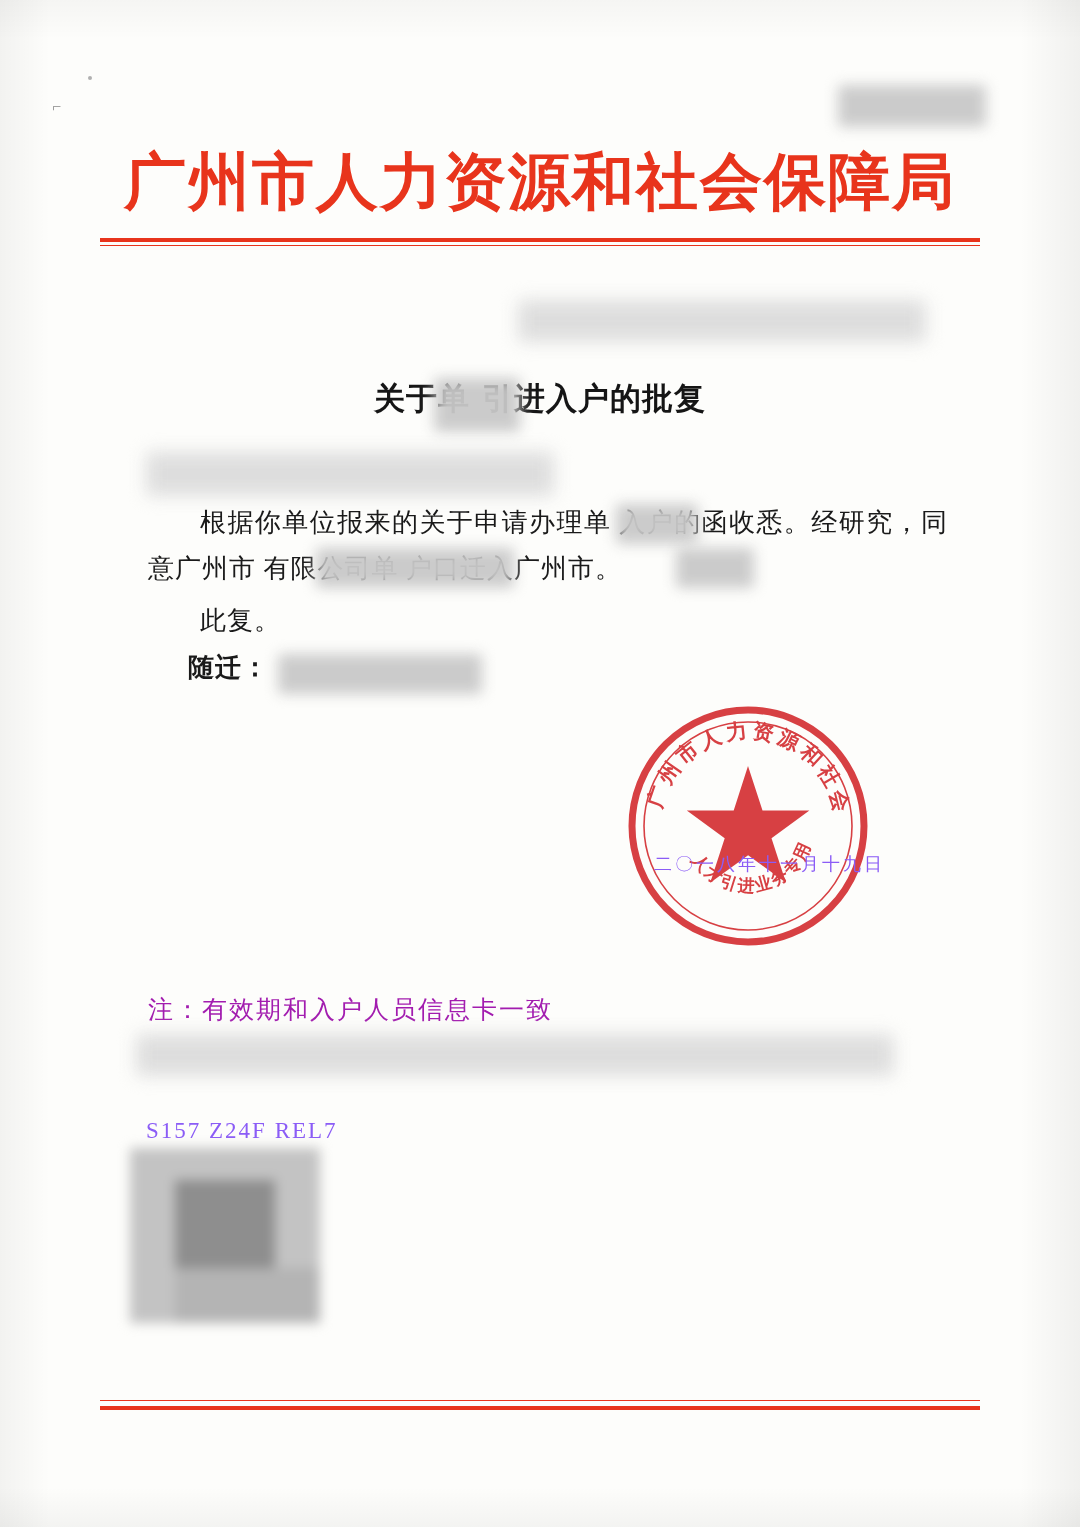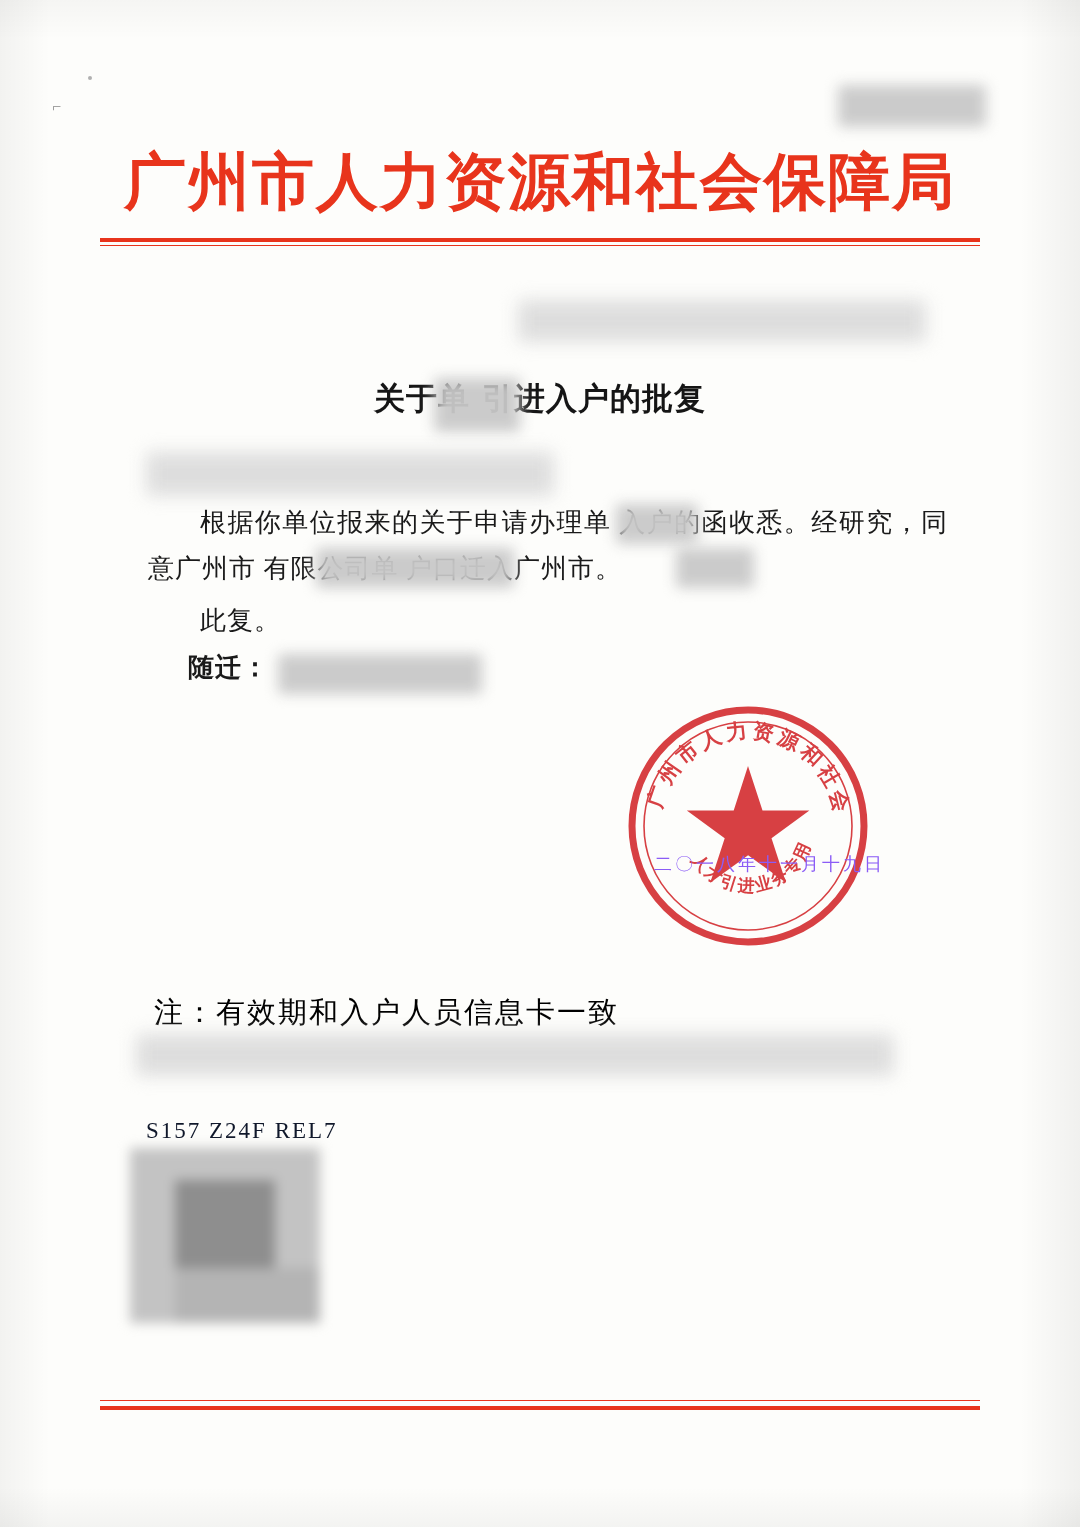--- a/index.html
+++ b/index.html
@@ -101,31 +101,31 @@
     top: 852px;
     left: 614px;
     font-size: 18px;
     color: #8b5cf6;
     letter-spacing: 3px;
     margin-left: 40px;
   }
   .note {
     position: absolute;
     top: 993px;
-    left: 154px;
-    font-size: 29px;
-    color: #000000;
+    left: 148px;
+    font-size: 25px;
+    color: #a21caf;
     letter-spacing: 2px;
   }
   .code {
     position: absolute;
     top: 1118px;
     left: 146px;
     font-size: 23px;
-    color: #0f172a;
+    color: #8b5cf6;
     letter-spacing: 2px;
     font-family: "Liberation Serif", serif;
   }
   .rule-bottom {
     position: absolute;
     left: 100px;
     width: 880px;
     top: 1400px;
   }
   .rule-bottom .thin {

